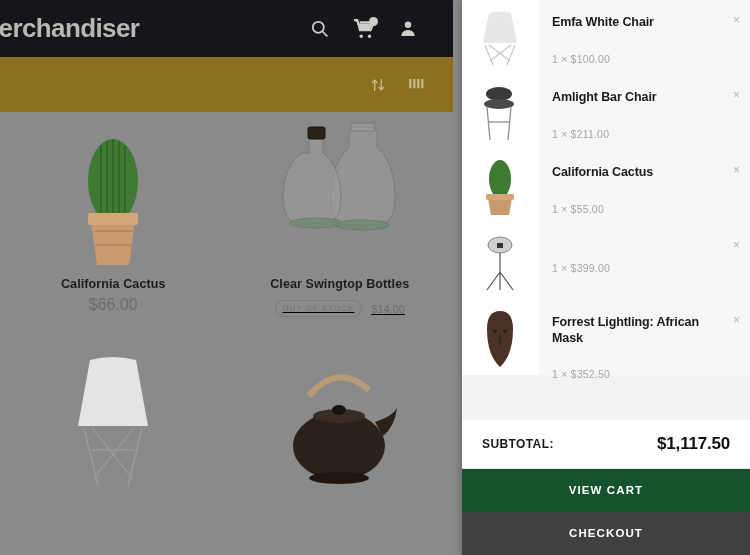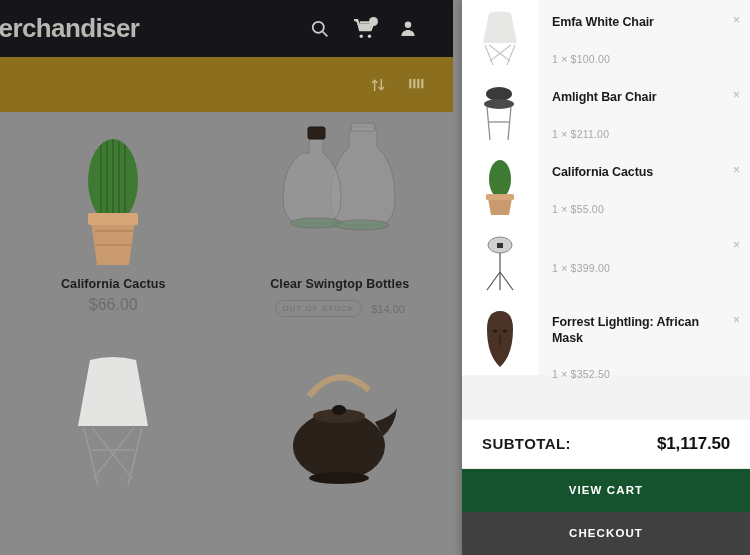--- a/index.html
+++ b/index.html
@@ -52,21 +52,21 @@
     padding-bottom: 4px;
   }
   .pname {
     text-align: center; font-size: 12.5px; color: #1d1d1d;
     font-weight: 600; letter-spacing: 0.1px;
   }
   .pprice {
     text-align: center; font-size: 16px; color: #6d6d6d;
     margin-top: 5px;
   }
-  .meta { display: flex; align-items: center; justify-content: center; gap: 9px; margin-top: 9px; }
+  .meta { display: flex; align-items: center; justify-content: center; gap: 9px; margin-top: 9px; text-decoration: underline; }
   .oos {
     font-size: 8px; color: #6f6f6f; border: 1px solid #7b7b7b;
     border-radius: 10px; padding: 3px 7px; letter-spacing: 1px;
     white-space: nowrap;
   }
   .oos-price { font-size: 11px; color: #6d6d6d; }
 
   
   .cart-panel {
     position: absolute; right: 0; top: 0;
@@ -99,21 +99,21 @@
     position: absolute; right: 10px; top: 14px;
     font-size: 12px; color: #b5b5b5; cursor: pointer;
     line-height: 1; background: none; border: none; font-family: inherit;
   }
   .cart-gap { background: #f3f3f3; height: 48px; }
   .subtotal {
     height: 52px; background: #fff;
     display: flex; align-items: center; justify-content: space-between;
     padding: 0 20px; border-bottom: 1px solid #ececec;
   }
-  .sub-label { font-size: 15px; font-weight: bold; color: #1a1a1a; letter-spacing: 0.4px; }
+  .sub-label { font-size: 12px; font-weight: bold; color: #1a1a1a; letter-spacing: 0.4px; }
   .sub-value { font-size: 17px; font-weight: bold; color: #111; letter-spacing: -0.2px; }
   .btn {
     height: 46px; display: flex; align-items: center; justify-content: center;
     font-size: 11.5px; font-weight: bold; letter-spacing: 1.1px;
     color: #ffffff; cursor: pointer; border: none; width: 100%;
     font-family: inherit;
   }
   .btn-view { background: #14532d; }
   .btn-checkout { background: #404040; }
 </style>

